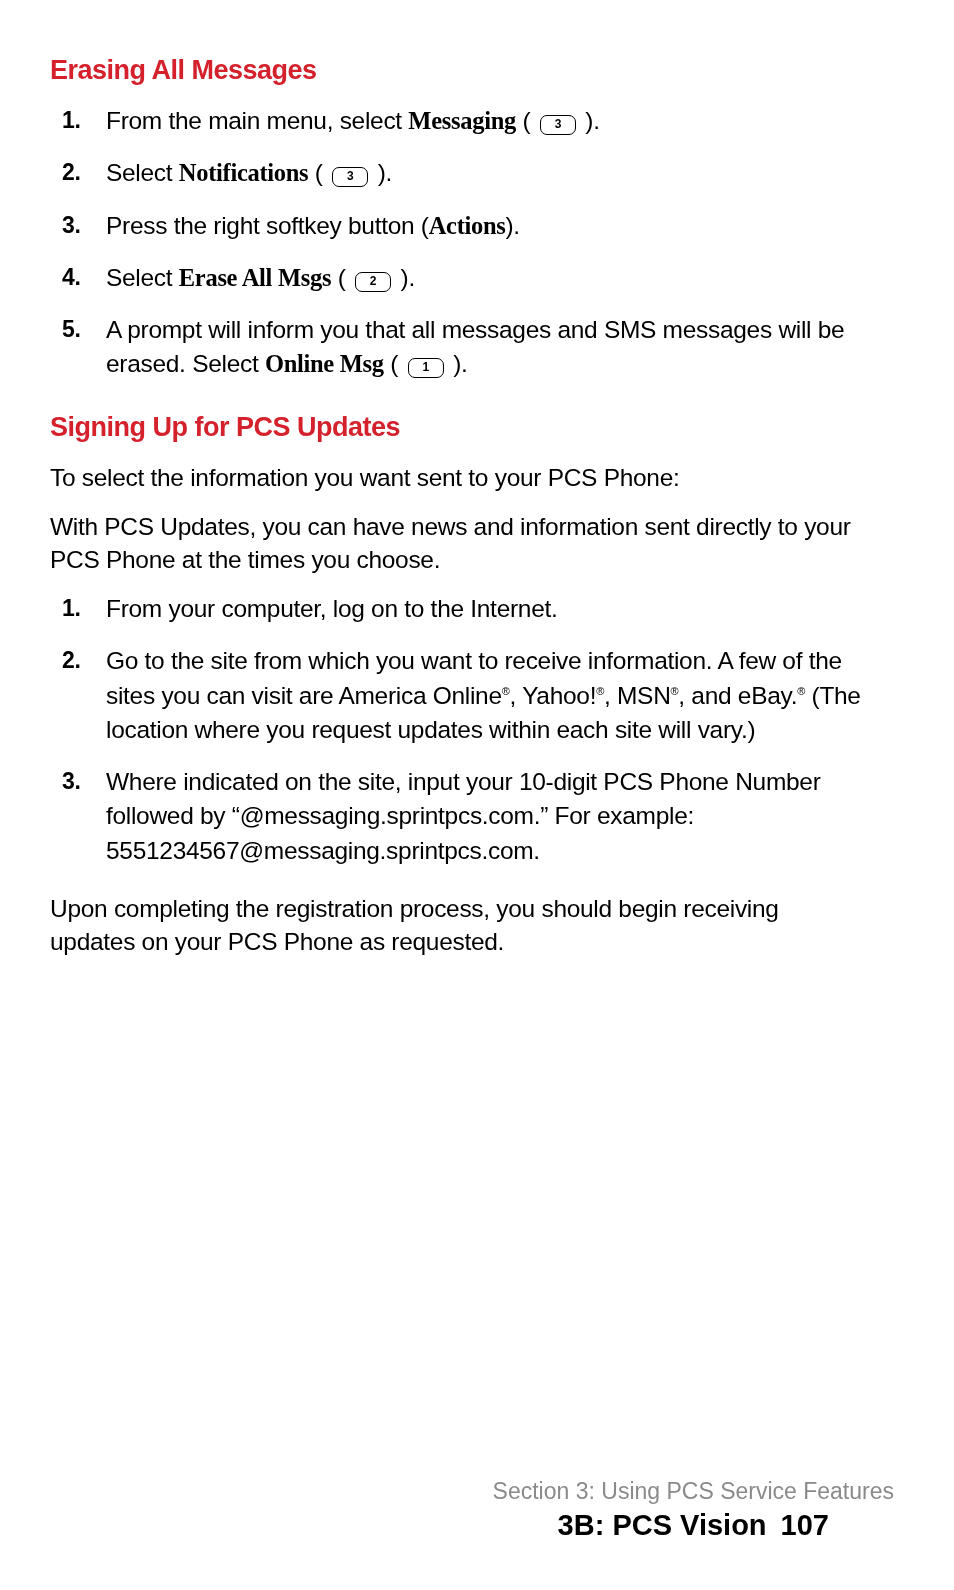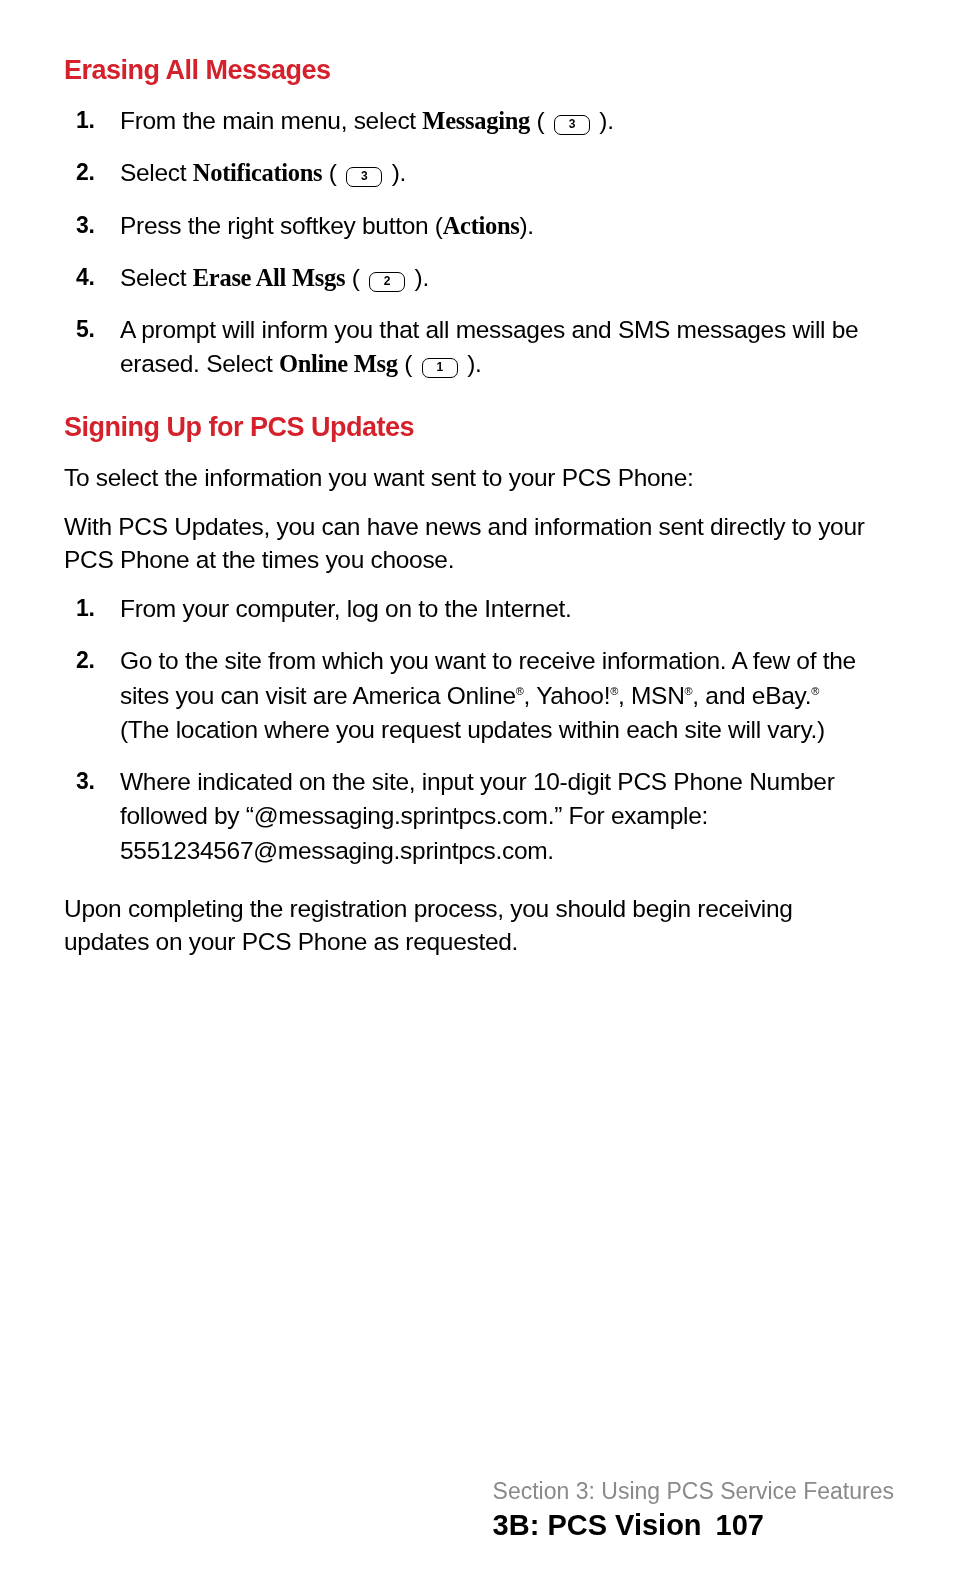--- a/index.html
+++ b/index.html
@@ -7,21 +7,21 @@
   body {
     width: 954px;
     height: 1590px;
     background: #fff;
     font-family: "Helvetica Neue", Helvetica, Arial, sans-serif;
     color: #000;
     position: relative;
     font-stretch: condensed;
   }
   .page {
-    padding: 55px 85px 0 64px;
+    padding: 55px 85px 0 50px;
   }
   h2.red {
     color: #d4212b;
     font-weight: 700;
     font-size: 27px;
     margin: 0 0 18px 0;
     letter-spacing: -0.5px;
   }
   p.body {
     font-size: 24.5px;
@@ -67,21 +67,21 @@
     background: #fff;
   }
   sup.reg {
     font-size: 11px;
     vertical-align: super;
   }
   .footer {
     position: absolute;
     bottom: 48px;
     right: 60px;
-    text-align: left;
+    text-align: center;
     font-family: "Helvetica Neue", Helvetica, Arial, sans-serif;
   }
   .footer .line1 {
     color: #8a8a8a;
     font-size: 23px;
     font-weight: 300;
     margin-bottom: 4px;
   }
   .footer .line2 {
     color: #000;

